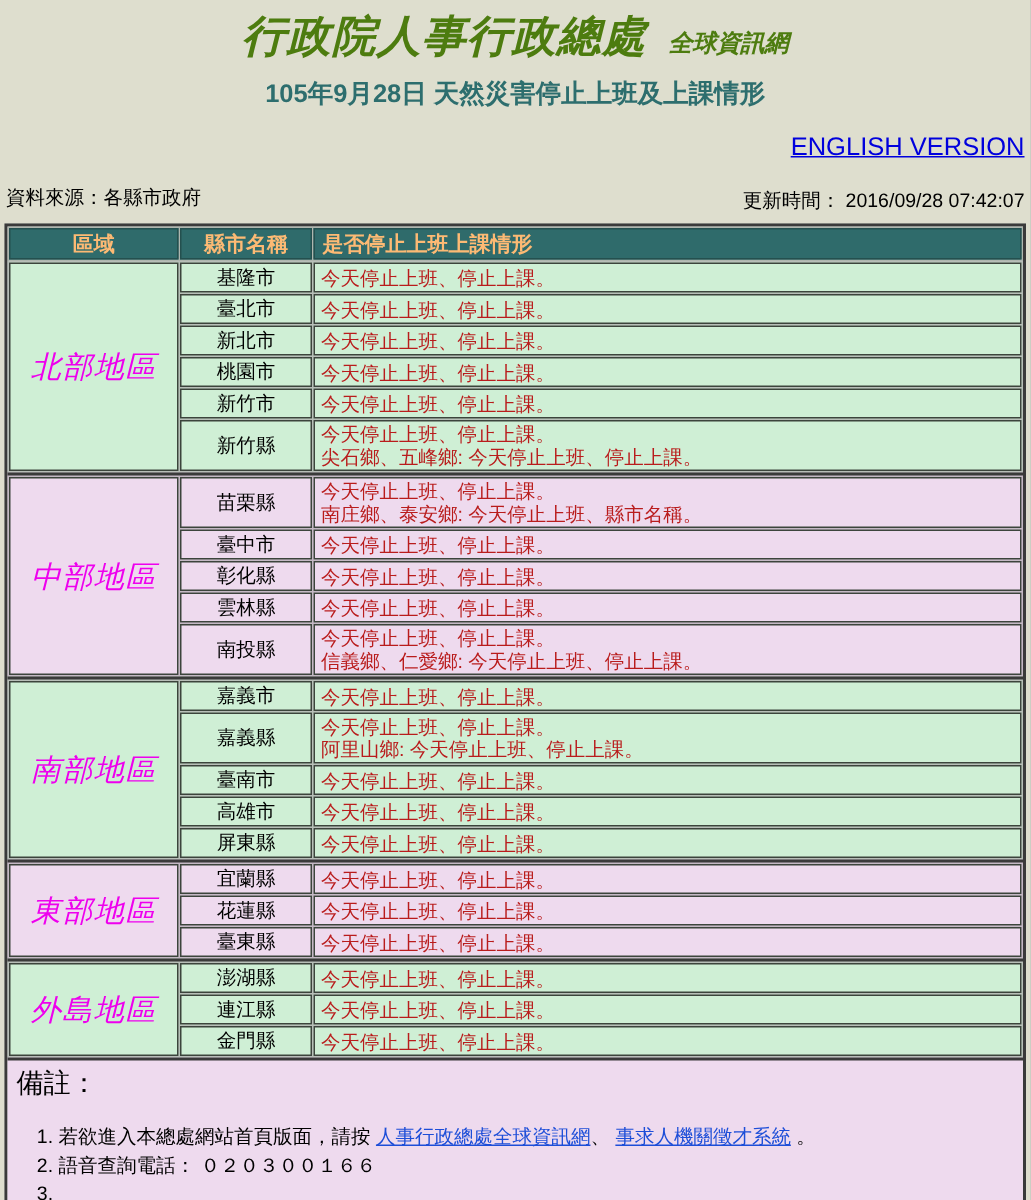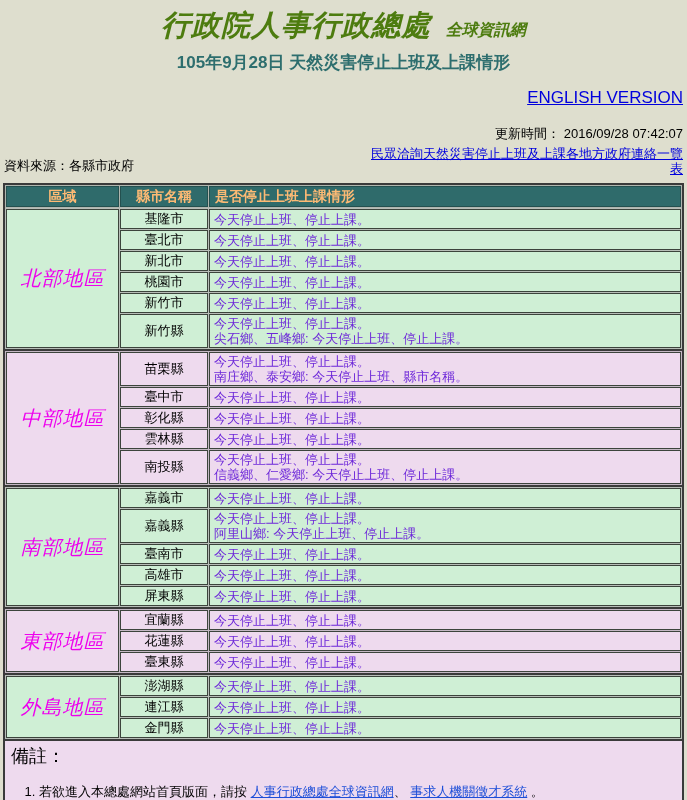--- a/index.html
+++ b/index.html
@@ -40,21 +40,21 @@
   .region-cell{
     display:flex;align-items:center;justify-content:center;
     font-size:20px;font-style:italic;color:#EE00EE;letter-spacing:1px;
   }
   .city-cell{
     display:flex;align-items:center;justify-content:center;
     font-size:13px;color:#000;
   }
   .status-cell{
     display:flex;flex-direction:column;justify-content:center;
-    font-size:13px;color:#6d28d9;padding:1px 4px;line-height:15px;
+    font-size:13px;color:#b91c1c;padding:1px 4px;line-height:15px;
   }
   .theme-green .cell{background:#CFEFD5;}
   .theme-pink  .cell{background:#EEDAEE;}
   .theme-green{background:#B8BEB8;}
   .theme-pink{background:#C4B8C4;}
   
   .notes-block{background:#EEDAEE;padding:3px 8px 8px 6px;}
   .notes-label{font-size:18px;}
   .notes-list{margin:15px 0 2px 0;padding-left:28px;font-size:13px;line-height:18px;}
   .notes-list li{margin:0 0 1px 0;}
@@ -67,21 +67,20 @@
   <div class="title-line1">
     <span class="title-main">行政院人事行政總處</span>
     <span class="title-suffix">全球資訊網</span>
   </div>
   <div class="title-line2">105年9月28日 天然災害停止上班及上課情形</div>
   <div class="info-row">
     <div class="source">資料來源：各縣市政府</div>
     <div class="right-info">
       <a class="english-link" href="#">ENGLISH VERSION</a>
       <div class="update-line"><span>更新時間：</span> <span>2016/09/28 07:42:07</span></div>
-      <a class="contact-link" href="#">民眾洽詢天然災害停止上班及上課各地方政府連絡一覽表</a>
     </div>
   </div>
 </div>
 
 <div class="big-table">
   <div class="tbl-block head-block">
     <div class="cell head-cell">區域</div>
     <div class="cell head-cell">縣市名稱</div>
     <div class="cell head-cell left">是否停止上班上課情形</div>
   </div>

